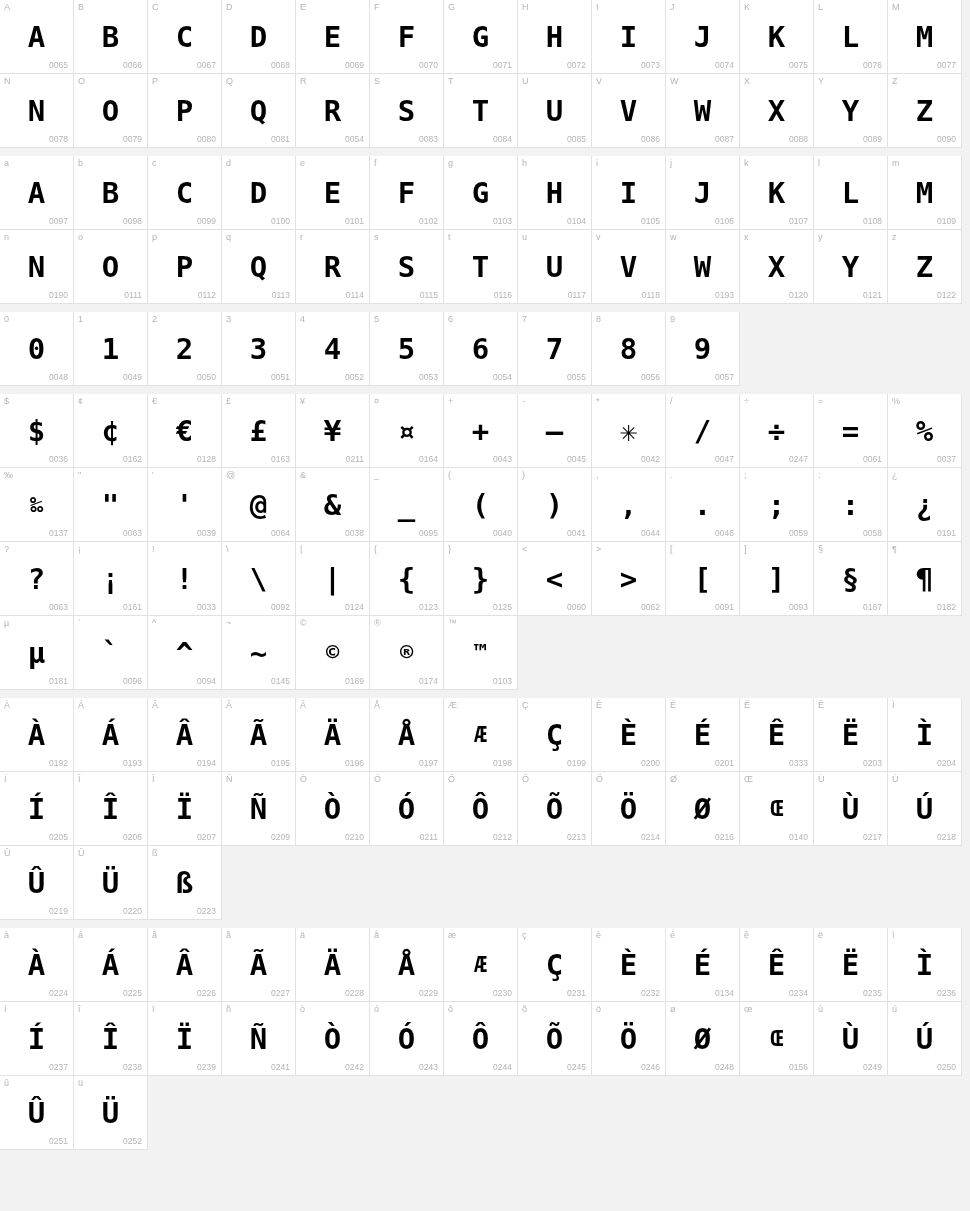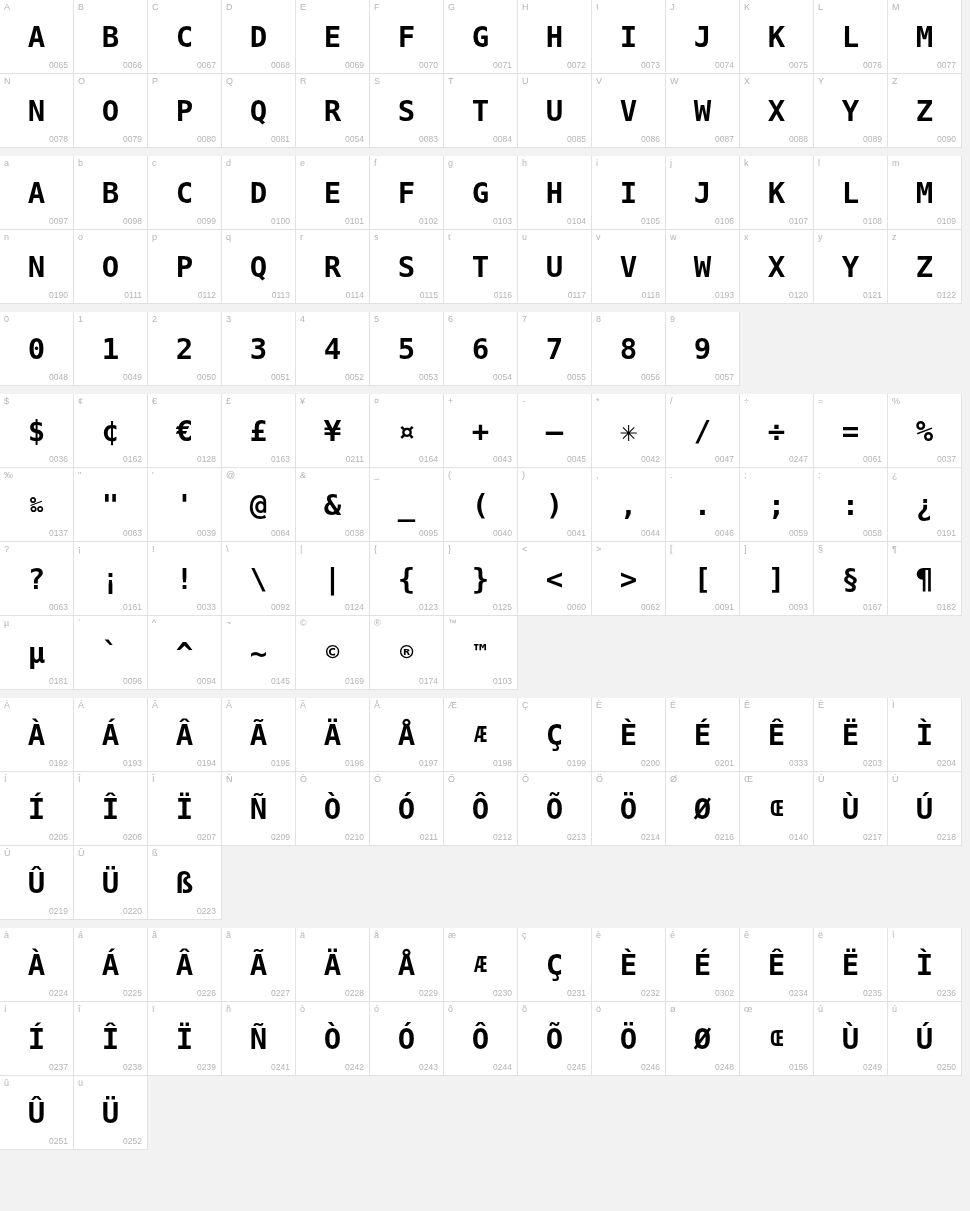--- a/index.html
+++ b/index.html
@@ -862,21 +862,21 @@
           <div class="code">0231</div>
         </div>
         <div class="cell">
           <div class="label">è</div>
           <div class="glyph">È</div>
           <div class="code">0232</div>
         </div>
         <div class="cell">
           <div class="label">é</div>
           <div class="glyph">É</div>
-          <div class="code">0302</div>
+          <div class="code">0134</div>
         </div>
         <div class="cell">
           <div class="label">ê</div>
           <div class="glyph">Ê</div>
           <div class="code">0234</div>
         </div>
         <div class="cell">
           <div class="label">ë</div>
           <div class="glyph">Ë</div>
           <div class="code">0235</div>

